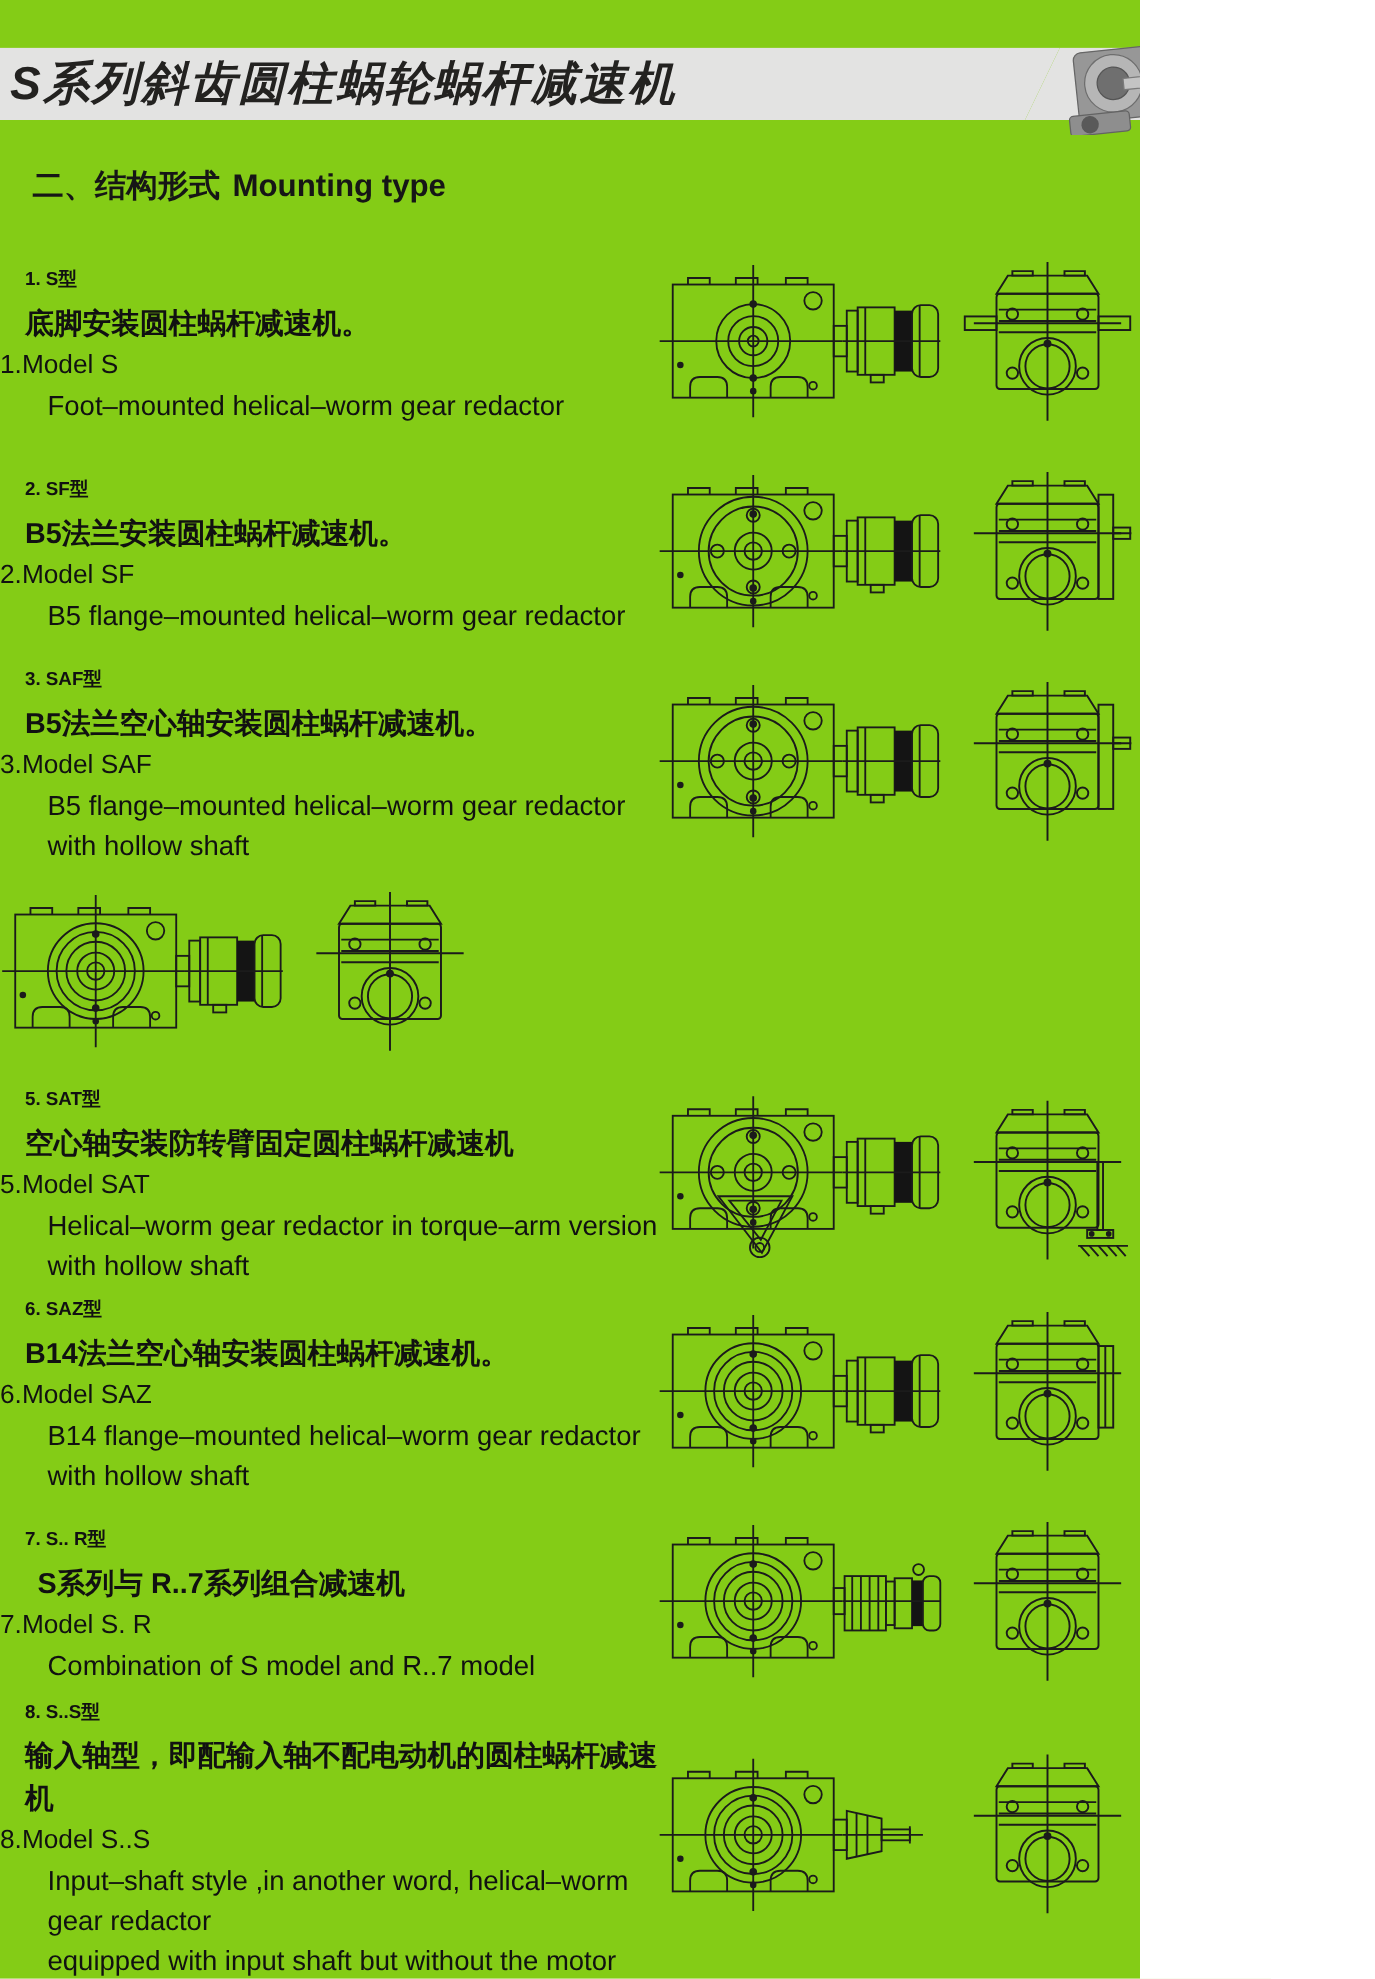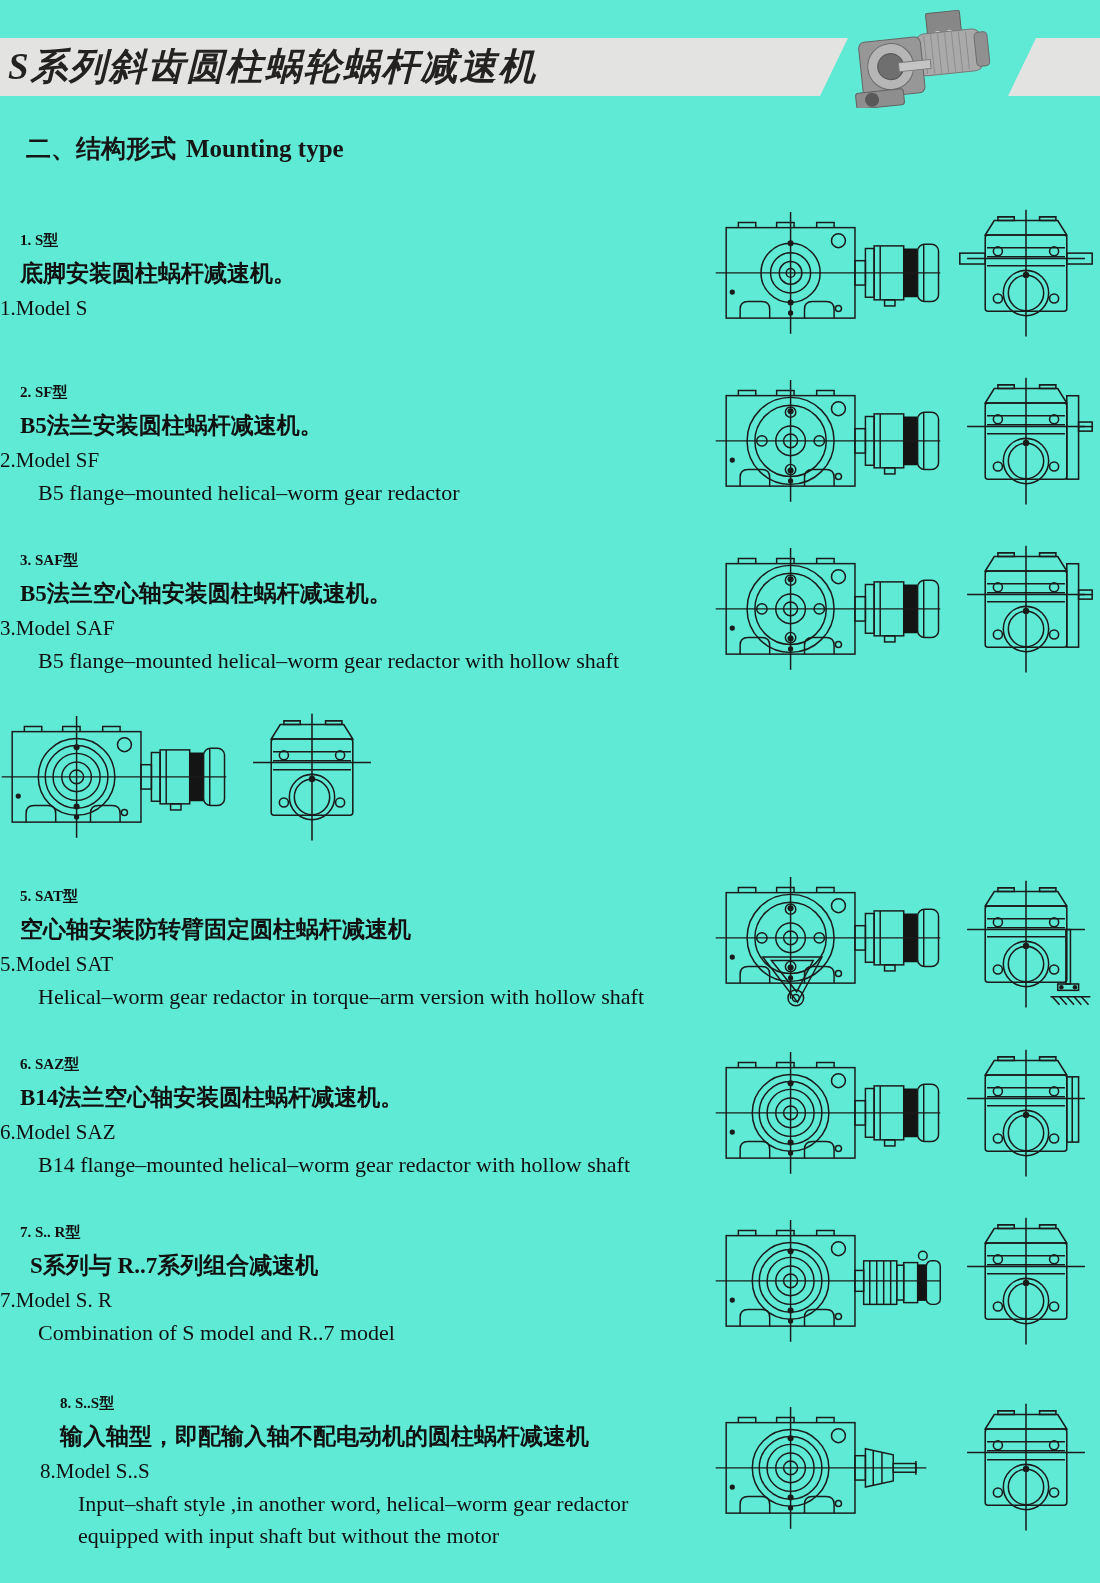--- a/index.html
+++ b/index.html
@@ -1,18 +1,18 @@
 <!DOCTYPE html>
 <html><head>
 <meta charset="utf-8">
 <style>
   * { margin:0; padding:0; box-sizing:border-box; }
   html,body { background:#ffffff; }
   body { font-family:"Liberation Sans", sans-serif; color:#111; }
-  .page { position:relative; width:1100px; height:1583px; background:#5eead4; overflow:hidden;font-family:Liberation Serif, serif; }
+  .page { position:relative; width:912px; height:1583px; background:#84cc16; overflow:hidden; }
 
   
   .header { position:relative; height:112px; }
   .band-left {
     position:absolute; left:0; top:38px; width:848px; height:58px;
     background:#e3e3e2;
     clip-path:polygon(0 0, 100% 0, calc(100% - 28px) 100%, 0 100%);
     display:flex; align-items:center;
   }
   .band-right {
@@ -26,21 +26,21 @@
   }
   .photo { position:absolute; left:840px; top:8px; width:175px; height:100px; }
 
   
   .section-heading { margin:20px 0 0 26px; font-size:25px; font-weight:700; color:#161616; }
   .section-heading .en { margin-left:10px; }
 
   
   .items { margin-top:24px; }
   .item { display:flex; align-items:center; height:168px; }
-  .item.tall { height:205px;margin-left:40px; }
+  .item.tall { height:205px; }
   .item-text { flex:1 1 auto; padding-top:2px; }
   .cn-title { font-size:15px; font-weight:700; line-height:34px; padding-left:20px; }
   .cn-desc  { font-size:23px; font-weight:700; line-height:34px; padding-left:20px; }
   .model    { font-size:21px; font-weight:400; line-height:34px; }
   .en-line  { font-size:22px; font-weight:400; line-height:32px; padding-left:38px; }
 
   .drawings { flex:0 0 385px; display:flex; align-items:center; justify-content:flex-end; gap:16px; padding-right:6px; }
   svg.draw { stroke:#1b1b1b; fill:none; stroke-width:1.7px; }
   .f  { fill:#1b1b1b !important; stroke:none !important; }
   .fb { fill:#141414 !important; stroke:none !important; }
@@ -201,20 +201,21 @@
     <span>二、结构形式</span><span class="en">Mounting type</span>
   </div>
 
   <div class="items">
 
     <section class="item">
       <div class="item-text">
         <div class="cn-title">1. S型</div>
         <div class="cn-desc">底脚安装圆柱蜗杆减速机。</div>
         <div class="model">1.Model  S</div>
+        <div class="en-line">Foot–mounted helical–worm gear redactor</div>
       </div>
       <div class="drawings">
         <svg class="draw side" viewBox="0 0 262 156">
             <use href="#gbox"></use>
             <use href="#face-plain"></use>
             <use href="#motor"></use>
           </svg>
         <svg class="draw end" viewBox="0 0 150 148">
             <use href="#ebox"></use>
             <use href="#eshaft-lr"></use>

